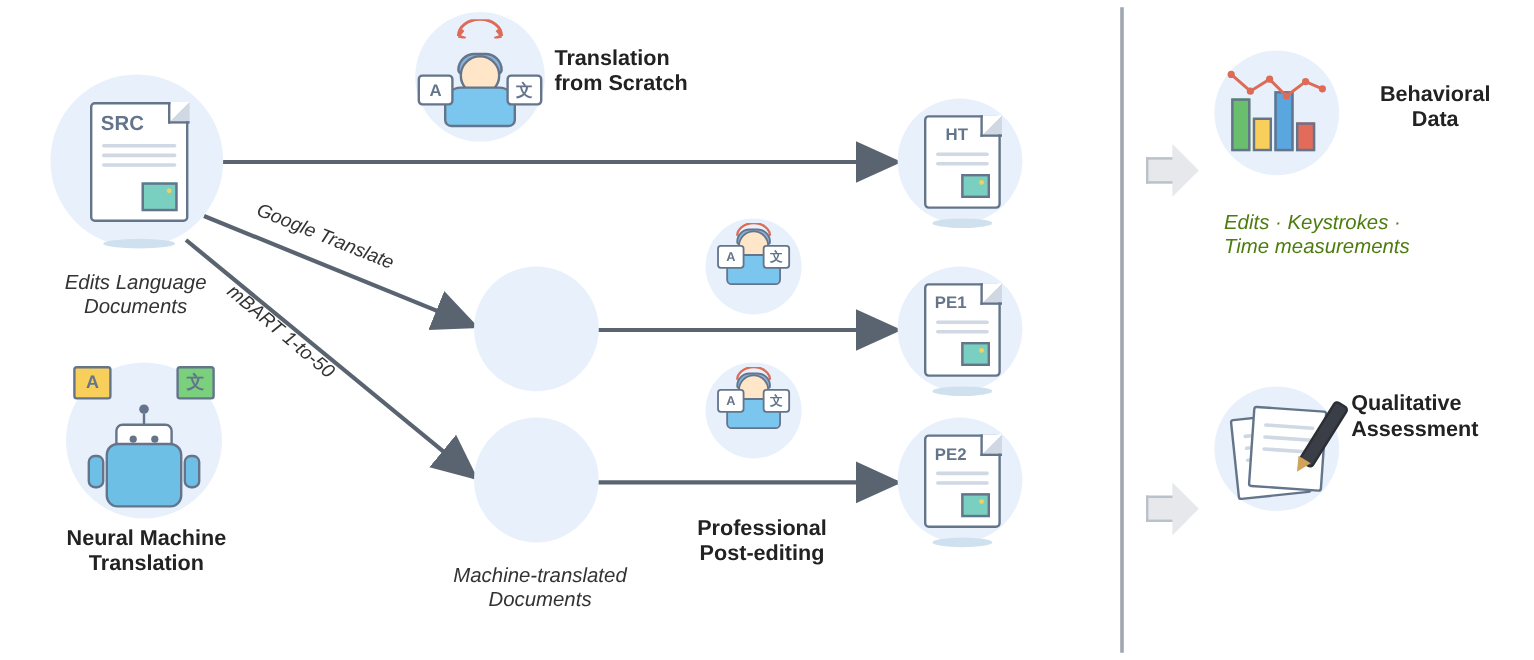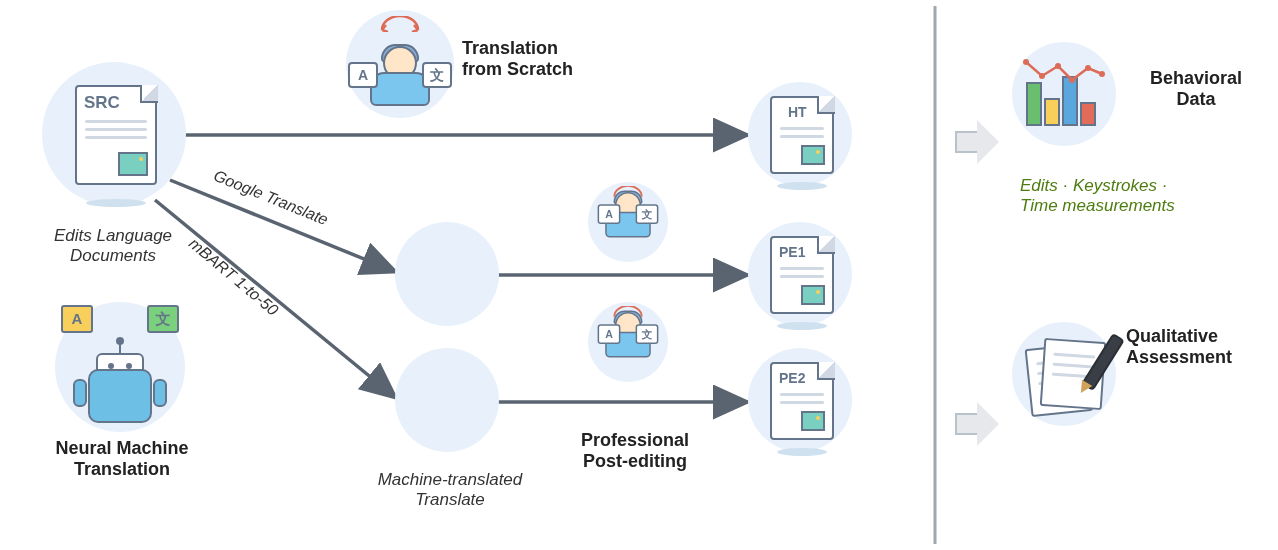--- a/index.html
+++ b/index.html
@@ -179,21 +179,21 @@
       <div class="card cardZ">文</div>
     </div>
   </div>
   <div class="abs title" style="left:462px; top:38px; width:150px; text-align:left; white-space: pre-line;">Translation
 from Scratch</div>
 
   <div class="abs disk" style="left:395px; top:222px; width:104px; height:104px;"></div>
 
   <div class="abs disk" style="left:395px; top:348px; width:104px; height:104px;"></div>
   <div class="abs italic" style="left:370px; top:470px; width:160px; white-space: pre-line;">Machine-translated
-Translate</div>
+Documents</div>
 
   <div class="abs disk" style="left:588px; top:182px; width:80px; height:80px;"></div>
   <div class="abs" style="left:592px; top:192px; width:72px; height:68px;">
     <div class="person" style="transform: scale(0.76); transform-origin: top center;">
       <svg class="arc" viewBox="0 0 44 16">
           <path d="M4 14 A18 14 0 0 1 40 14" fill="none" stroke="#dd6b57" stroke-width="2.5"></path>
         </svg>
       <div class="hair"></div>
         <div class="head"></div>
         <div class="body"></div>

